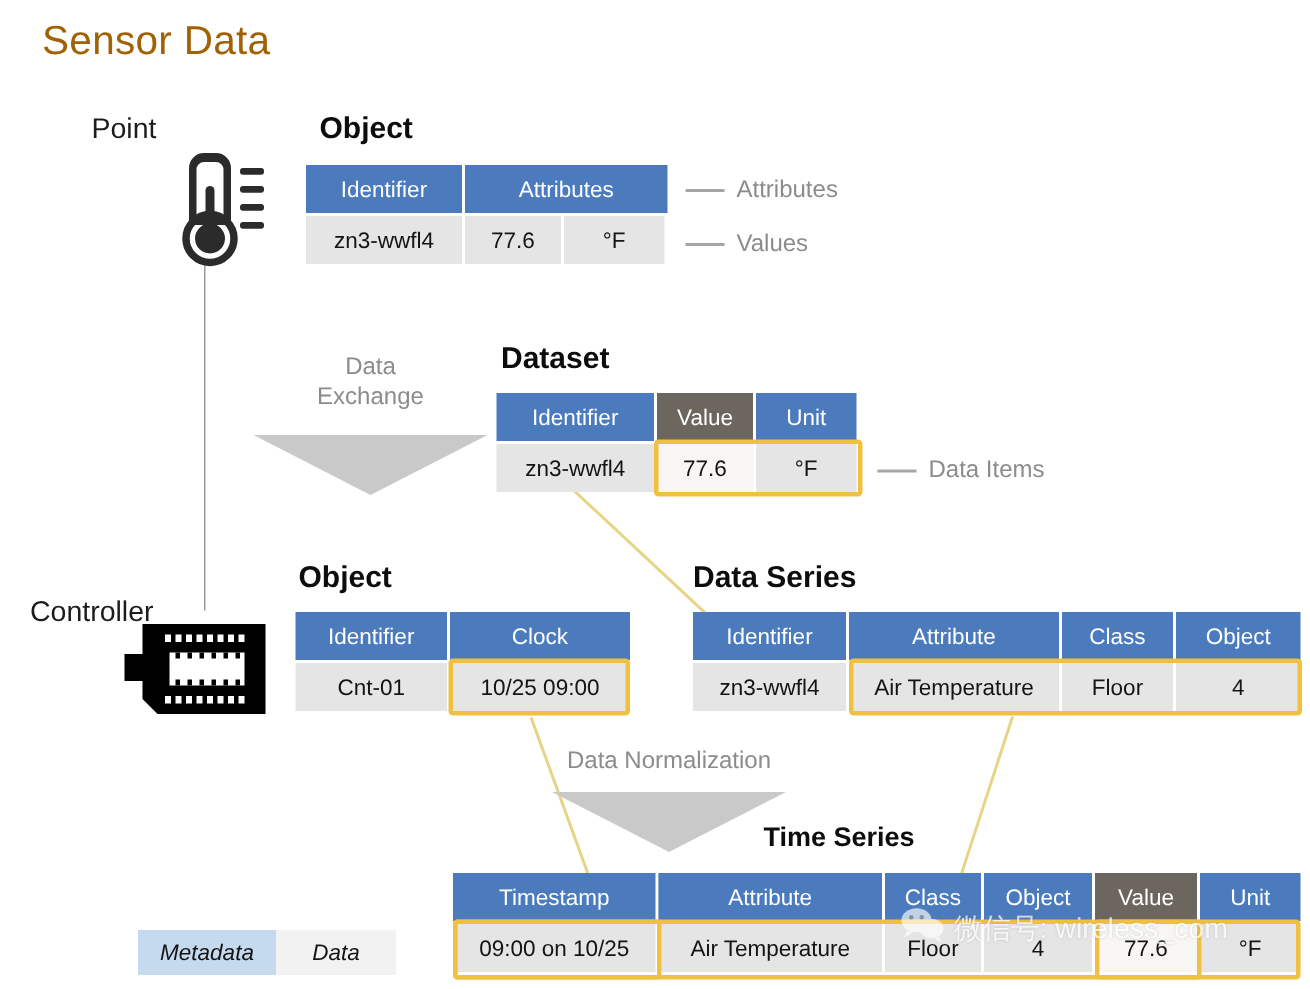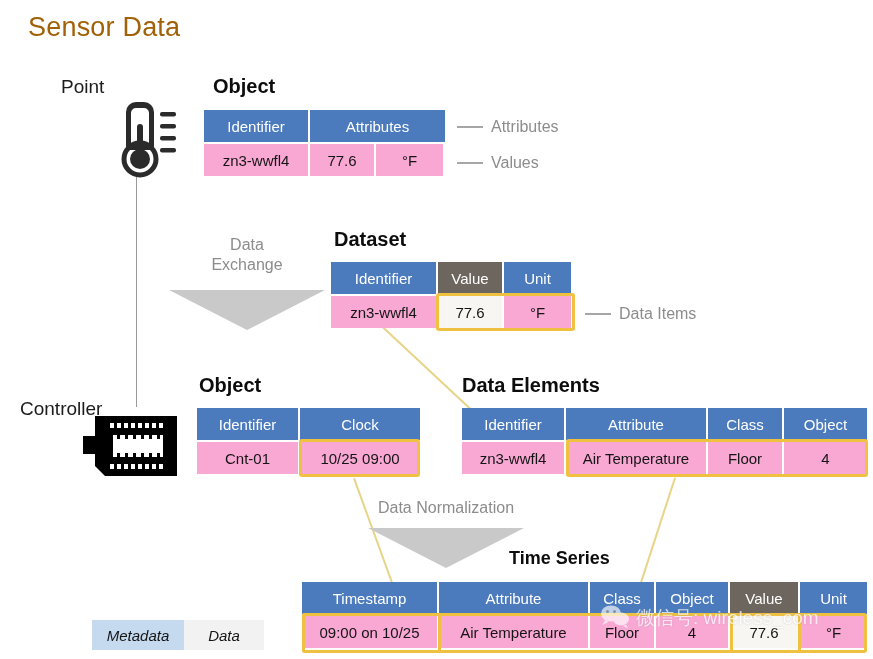--- a/index.html
+++ b/index.html
@@ -44,21 +44,21 @@
     white-space:nowrap;
     overflow:hidden;
   }
   .hcell{
     background:#4b7bbd;color:#ffffff;
     border-right:2px solid #ffffff;
   }
   .hcell.last{border-right:none;}
   .hcell.gray{background:#6d665e;}
   .vcell{
-    background:#f9a8d4;color:#141414;
+    background:#e5e5e5;color:#141414;
     border-right:2px solid #ffffff;
   }
   .vcell.last{border-right:none;}
   .vcell.white{background:#f7f6f2;}
 
   
   .hl{
     position:absolute;
     border:3px solid #f0c040;
     border-radius:3px;
@@ -254,21 +254,21 @@
       <div class="cell hcell" style="width:103px;">Identifier</div>
       <div class="cell hcell last" style="width:120px;">Clock</div>
     </div>
     <div class="trow">
       <div class="cell vcell" style="width:103px;">Cnt-01</div>
       <div class="cell vcell last" style="width:120px;">10/25 09:00</div>
     </div>
   </div>
   <div class="hl" style="left:299px;top:439px;width:121px;height:38px;"></div>
 
-  <div class="abs tbl-caption" style="left:462px;top:374px;">Data Elements</div>
+  <div class="abs tbl-caption" style="left:462px;top:374px;">Data Series</div>
 
   <div class="abs tbl" style="left:462px;top:408px;">
     <div class="trow head">
       <div class="cell hcell" style="width:104px;">Identifier</div>
       <div class="cell hcell" style="width:142px;">Attribute</div>
       <div class="cell hcell" style="width:76px;">Class</div>
       <div class="cell hcell last" style="width:83px;">Object</div>
     </div>
     <div class="trow">
       <div class="cell vcell" style="width:104px;">zn3-wwfl4</div>

